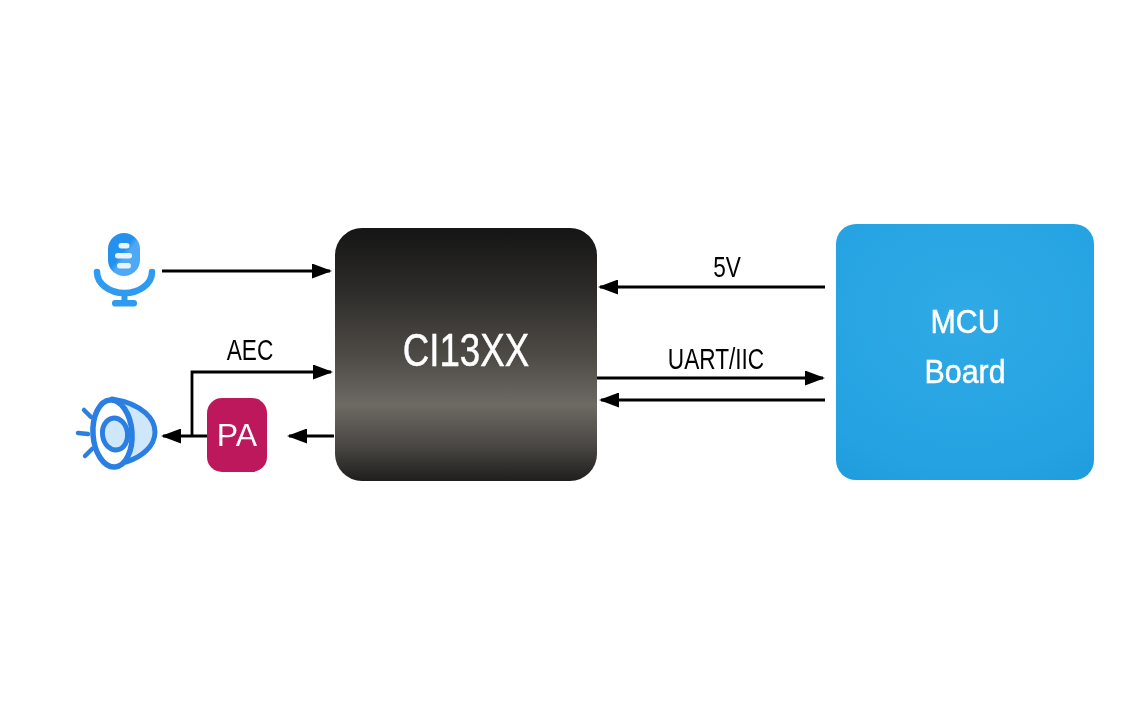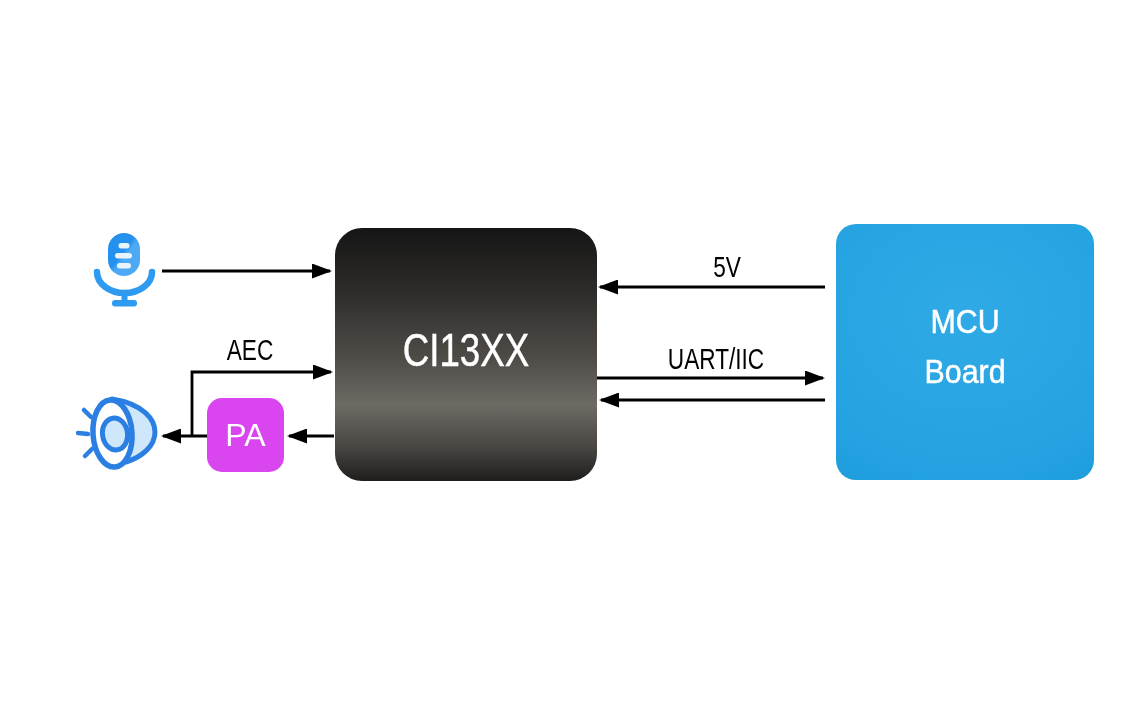--- a/index.html
+++ b/index.html
@@ -9,22 +9,22 @@
   .node{position:absolute;display:flex;align-items:center;justify-content:center;
     color:#fff;text-align:center;}
   #node-ci13xx{left:335px;top:228px;width:262px;height:253px;border-radius:27px;
     background:linear-gradient(180deg,#151515 0%,#2e2c2a 25%,#4d4a46 50%,#6d6963 70%,#4a4744 86%,#1f1e1d 100%);
     font-size:47px;text-align:center;}
   #node-ci13xx span{transform:scaleX(0.78);position:relative;top:-5px;-webkit-text-stroke:0.5px #fff;}
   #node-mcu{left:836px;top:224px;width:258px;height:256px;border-radius:20px;
     background:radial-gradient(140% 120% at 50% 35%,#2faae6 0%,#24a2e1 50%,#0f8ed3 100%);
     font-size:33px;line-height:50px;}
   #node-mcu span{transform:scaleX(0.92);position:relative;top:-5px;display:block;-webkit-text-stroke:0.5px #fff;}
-  #node-pa{left:207px;top:398px;width:77px;height:74px;border-radius:15px;
-    background:#d946ef;font-size:32px;}
+  #node-pa{left:207px;top:398px;width:60px;height:74px;border-radius:15px;
+    background:#be185d;font-size:32px;}
   .wire-label{position:absolute;color:#000;font-size:29px;text-align:center;transform:scaleX(0.78);}
   #label-aec{left:210px;top:334px;width:80px;}
   #label-5v{left:687px;top:251px;width:80px;}
   #label-uart{left:646px;top:343px;width:140px;}
 </style>
 </head>
 <body>
 
 <div id="stage">
 

